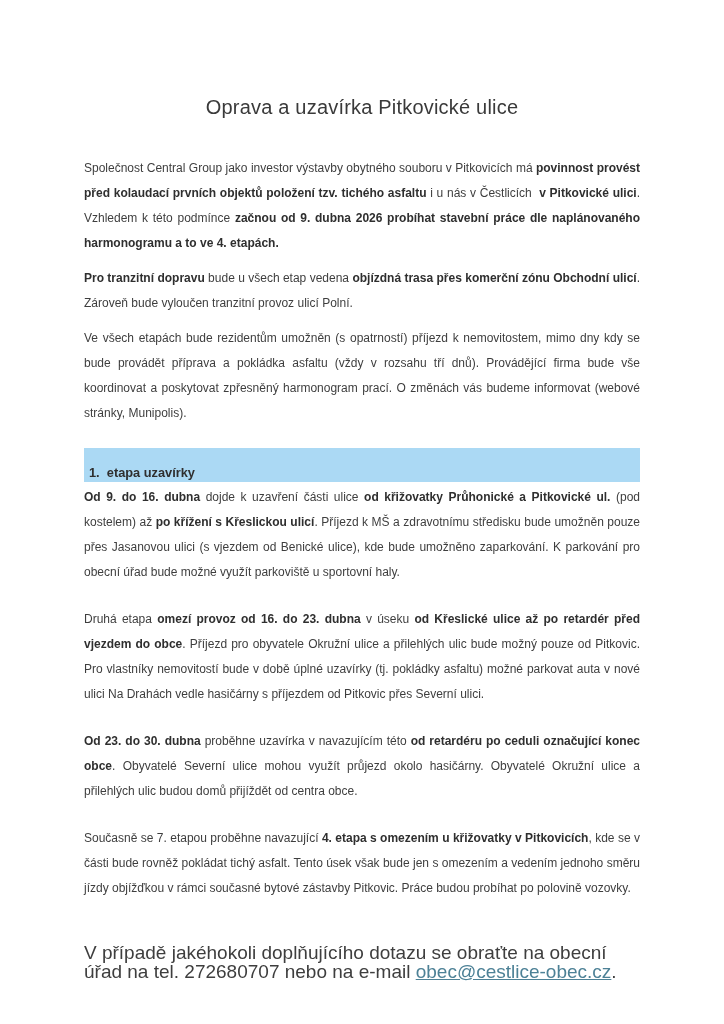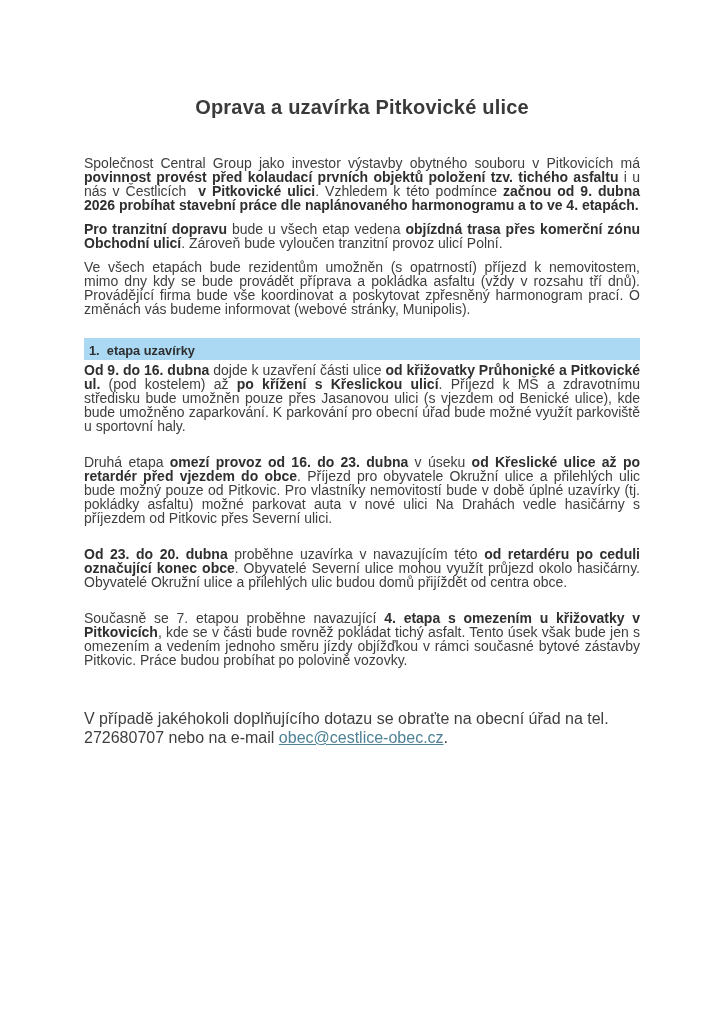--- a/index.html
+++ b/index.html
@@ -12,47 +12,47 @@
   }
   .page {
     width: 724px; height: 1024px;
     padding: 0 84px;
     background: #ffffff;
   }
   .doc-title {
     margin-top: 96px;
     text-align: center;
     font-size: 20px;
-    font-weight: 700;
+    font-weight: 400;
     color: #3a3a3a;
     letter-spacing: 0.2px;
   }
   .intro { margin-top: 37px; }
   .body-text {
-    font-size: 14px;
-    line-height: 14px;
+    font-size: 12px;
+    line-height: 25px;
     text-align: justify;
     color: #3e3e3e;
     margin: 0 0 10px 0;
   }
   .body-text .b, .section-heading { font-weight: 700; color: #2f2f2f; }
   .closure-section { margin-top: 22px; }
   .section-heading {
     display: block;
     background: var(--hl, #abd9f4);
     font-size: 12.8px;
     line-height: 18px;
-    padding: 4px 4px 0 5px;
+    padding: 16px 4px 0 5px;
     margin-bottom: 3px;
     white-space: pre-wrap;
   }
   .closure-section .body-text { margin-bottom: 0; }
   .doc-footer {
     margin-top: 42px;
-    font-size: 16px;
+    font-size: 19px;
     line-height: 19px;
     text-align: left;
   }
   .doc-link {
     color: var(--link, #4d8196);
     text-decoration: underline;
     cursor: pointer;
   }
 </style>
 </head>
@@ -71,21 +71,21 @@
   <section class="closure-section">
     <h2 class="section-heading">1.&nbsp; etapa uzavírky</h2>
     <p class="body-text"><span class="b">Od 9. do 16. dubna</span><span> dojde k uzavření části ulice </span><span class="b">od křižovatky Průhonické a Pitkovické ul.</span><span> (pod kostelem) až </span><span class="b">po křížení s Křeslickou ulicí</span><span>. Příjezd k MŠ a zdravotnímu středisku bude umožněn pouze přes Jasanovou ulici (s vjezdem od Benické ulice), kde bude umožněno zaparkování. K parkování pro obecní úřad bude možné využít parkoviště u sportovní haly.</span></p>
   </section>
 
   <section class="closure-section">
     <p class="body-text"><span>Druhá etapa </span><span class="b">omezí provoz od 16. do 23. dubna</span><span> v úseku </span><span class="b">od Křeslické ulice až po retardér před vjezdem do obce</span><span>. Příjezd pro obyvatele Okružní ulice a přilehlých ulic bude možný pouze od Pitkovic. Pro vlastníky nemovitostí bude v době úplné uzavírky (tj. pokládky asfaltu) možné parkovat auta v nové ulici Na Drahách vedle hasičárny s příjezdem od Pitkovic přes Severní ulici.</span></p>
   </section>
 
   <section class="closure-section">
-    <p class="body-text"><span class="b">Od 23. do 20. dubna</span><span> proběhne uzavírka v navazujícím této </span><span class="b">od retardéru po ceduli označující konec obce</span><span>. Obyvatelé Severní ulice mohou využít průjezd okolo hasičárny. Obyvatelé Okružní ulice a přilehlých ulic budou domů přijíždět od centra obce.</span></p>
+    <p class="body-text"><span class="b">Od 23. do 30. dubna</span><span> proběhne uzavírka v navazujícím této </span><span class="b">od retardéru po ceduli označující konec obce</span><span>. Obyvatelé Severní ulice mohou využít průjezd okolo hasičárny. Obyvatelé Okružní ulice a přilehlých ulic budou domů přijíždět od centra obce.</span></p>
   </section>
 
   <section class="closure-section">
     <p class="body-text"><span>Současně se 7. etapou proběhne navazující </span><span class="b">4. etapa s omezením u křižovatky v Pitkovicích</span><span>, kde se v části bude rovněž pokládat tichý asfalt. Tento úsek však bude jen s omezením a vedením jednoho směru jízdy objížďkou v rámci současné bytové zástavby Pitkovic. Práce budou probíhat po polovině vozovky.</span></p>
   </section>
 
   <p class="doc-footer"><span>V případě jakéhokoli doplňujícího dotazu se obraťte na obecní úřad na tel. 272680707 nebo na e-mail </span><a class="doc-link" href="#">obec@cestlice-obec.cz</a><span>.</span></p>
 
 </div>
 

